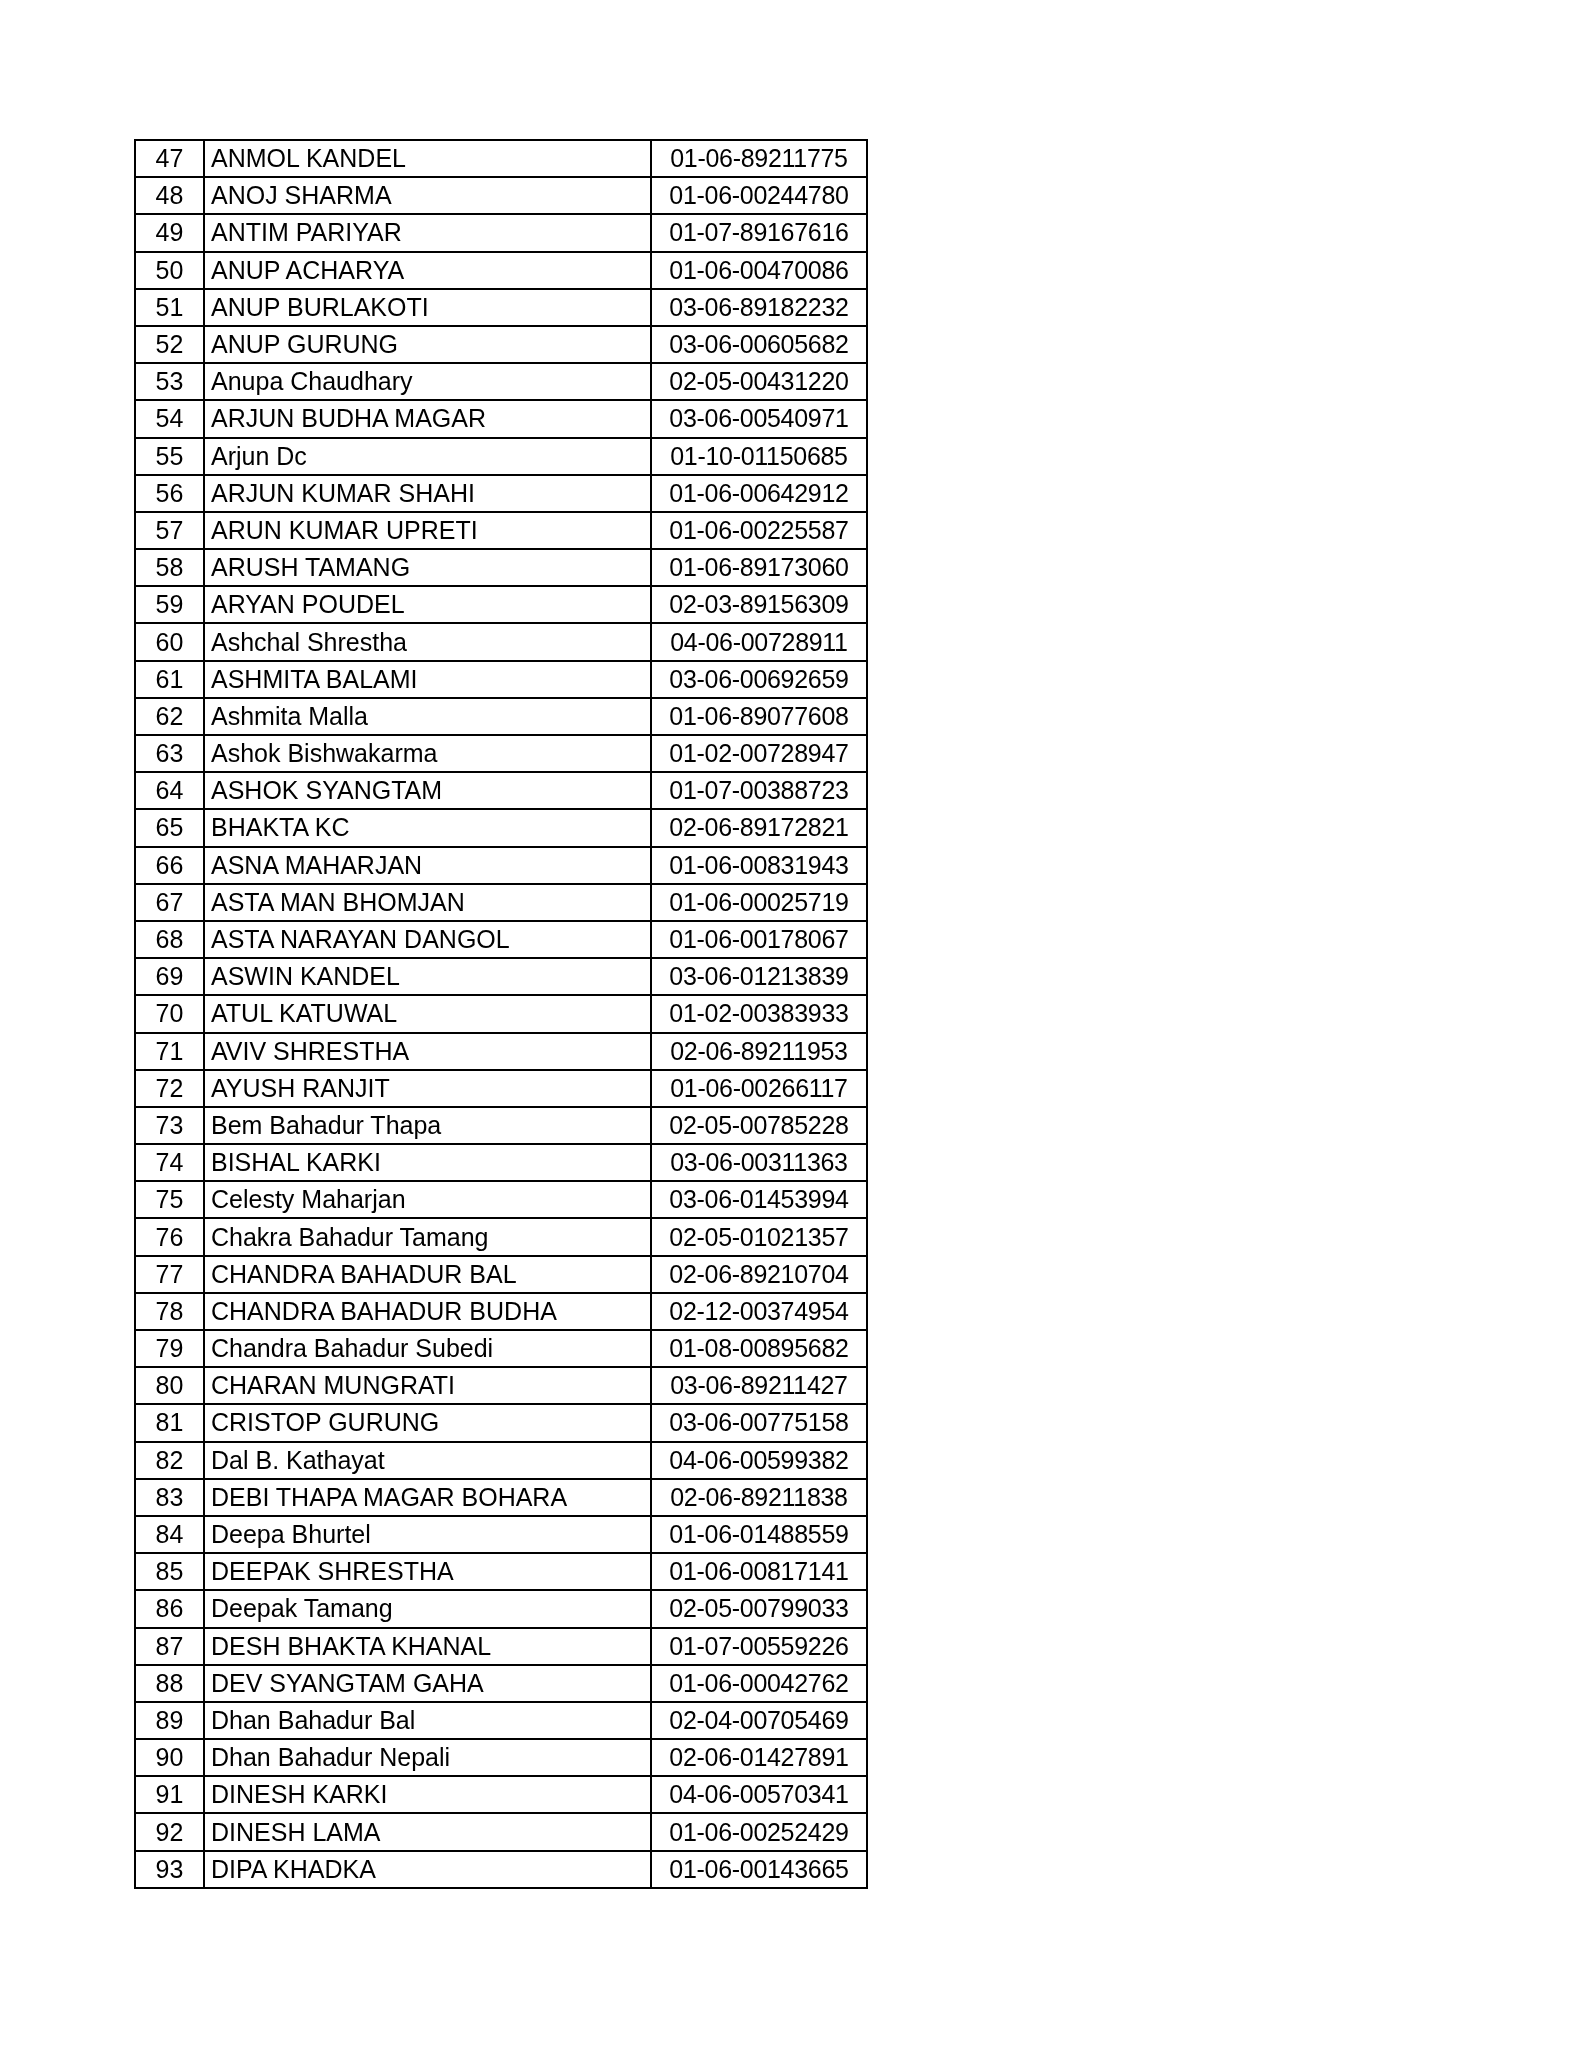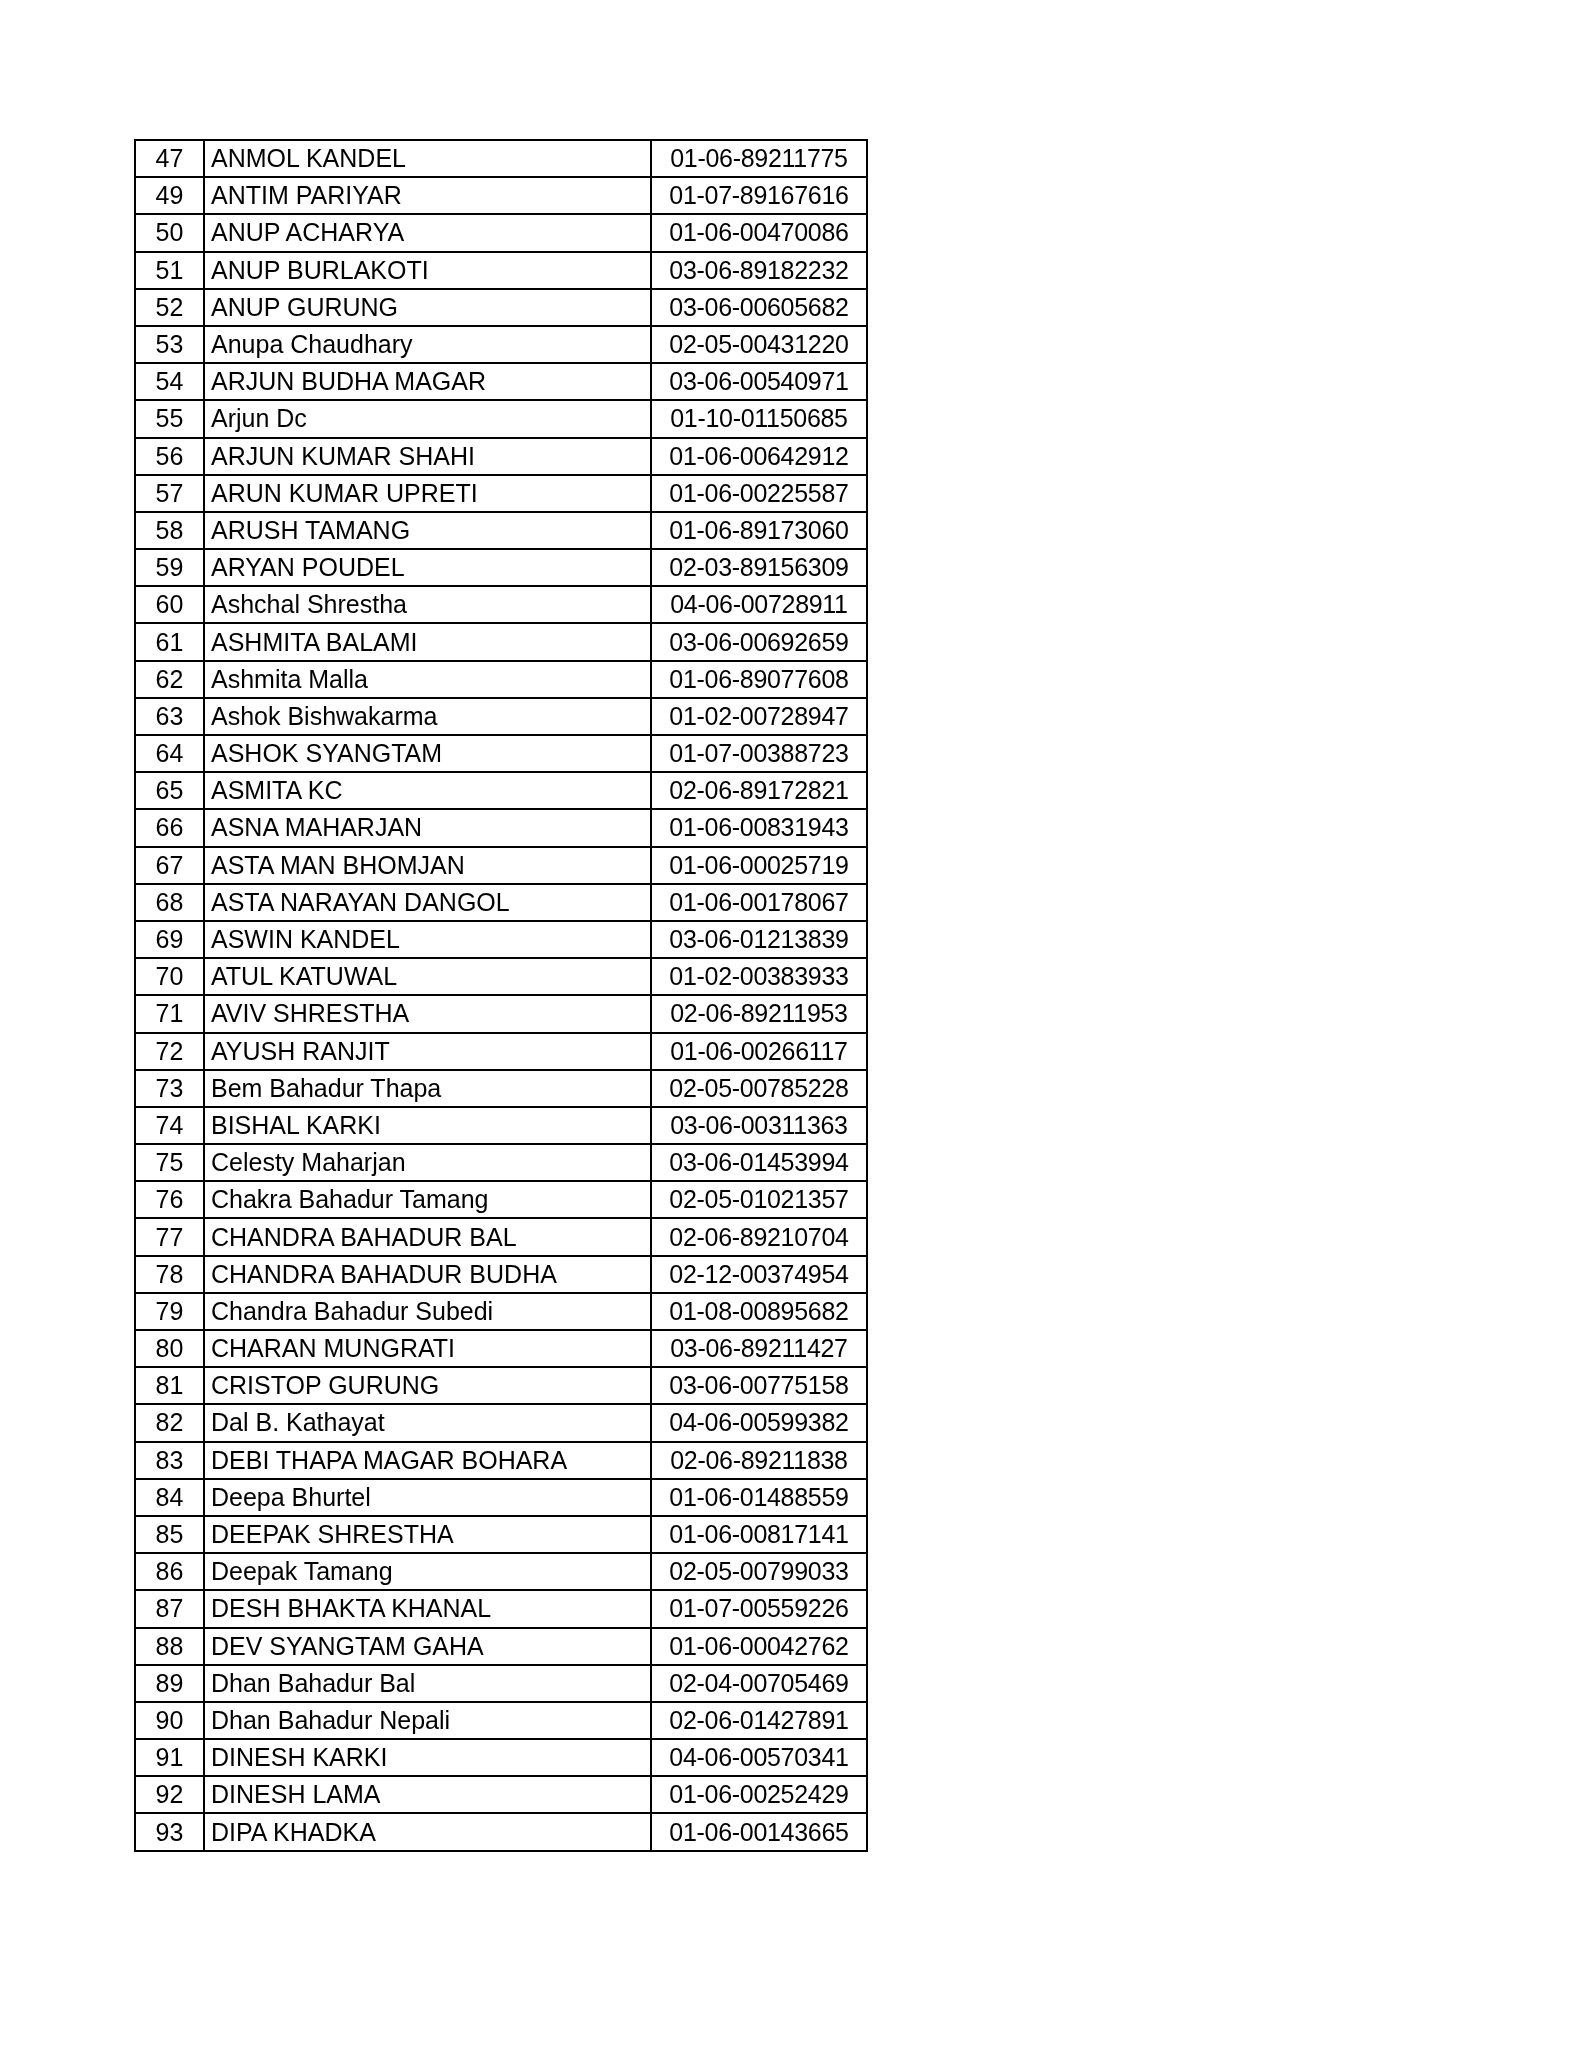--- a/index.html
+++ b/index.html
@@ -41,20 +41,25 @@
 
 <div class="page">
   <table class="roster">
     <tbody>
         <tr>
           <td class="col-no">47</td>
           <td class="col-name">ANMOL KANDEL</td>
           <td class="col-id">01-06-89211775</td>
         </tr>
         <tr>
+          <td class="col-no">48</td>
+          <td class="col-name">ANOJ SHARMA</td>
+          <td class="col-id">01-06-00244780</td>
+        </tr>
+        <tr>
           <td class="col-no">49</td>
           <td class="col-name">ANTIM PARIYAR</td>
           <td class="col-id">01-07-89167616</td>
         </tr>
         <tr>
           <td class="col-no">50</td>
           <td class="col-name">ANUP ACHARYA</td>
           <td class="col-id">01-06-00470086</td>
         </tr>
         <tr>
@@ -122,21 +127,21 @@
           <td class="col-name">Ashok Bishwakarma</td>
           <td class="col-id">01-02-00728947</td>
         </tr>
         <tr>
           <td class="col-no">64</td>
           <td class="col-name">ASHOK SYANGTAM</td>
           <td class="col-id">01-07-00388723</td>
         </tr>
         <tr>
           <td class="col-no">65</td>
-          <td class="col-name">ASMITA KC</td>
+          <td class="col-name">BHAKTA KC</td>
           <td class="col-id">02-06-89172821</td>
         </tr>
         <tr>
           <td class="col-no">66</td>
           <td class="col-name">ASNA MAHARJAN</td>
           <td class="col-id">01-06-00831943</td>
         </tr>
         <tr>
           <td class="col-no">67</td>
           <td class="col-name">ASTA MAN BHOMJAN</td>

